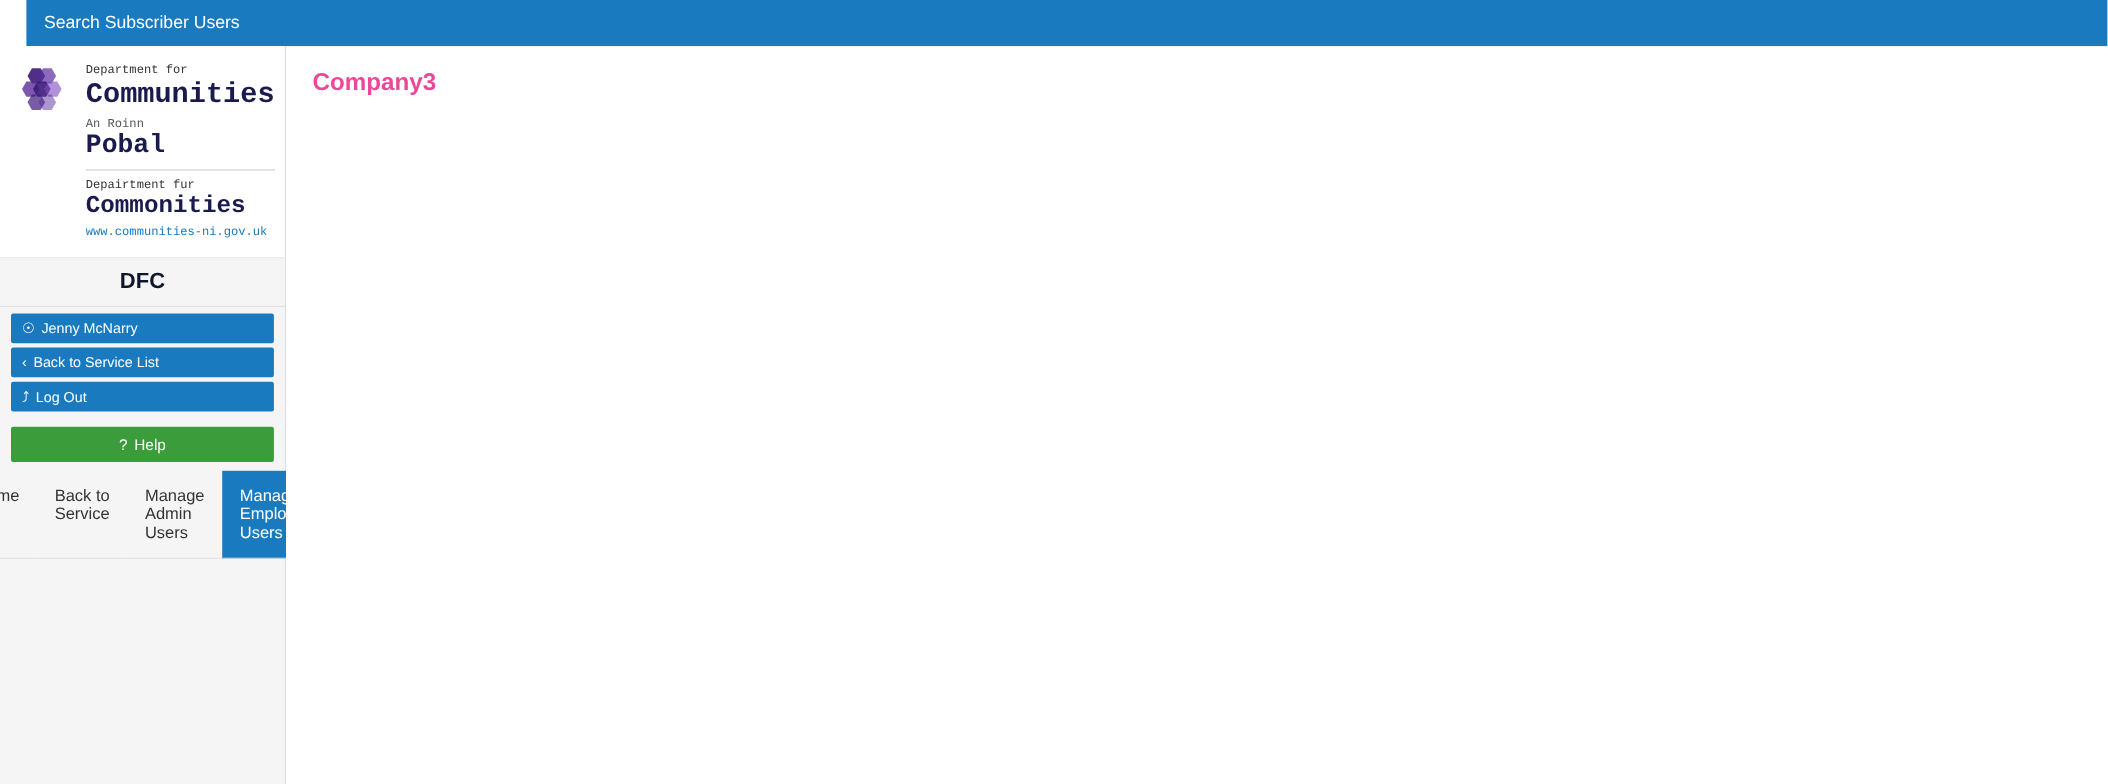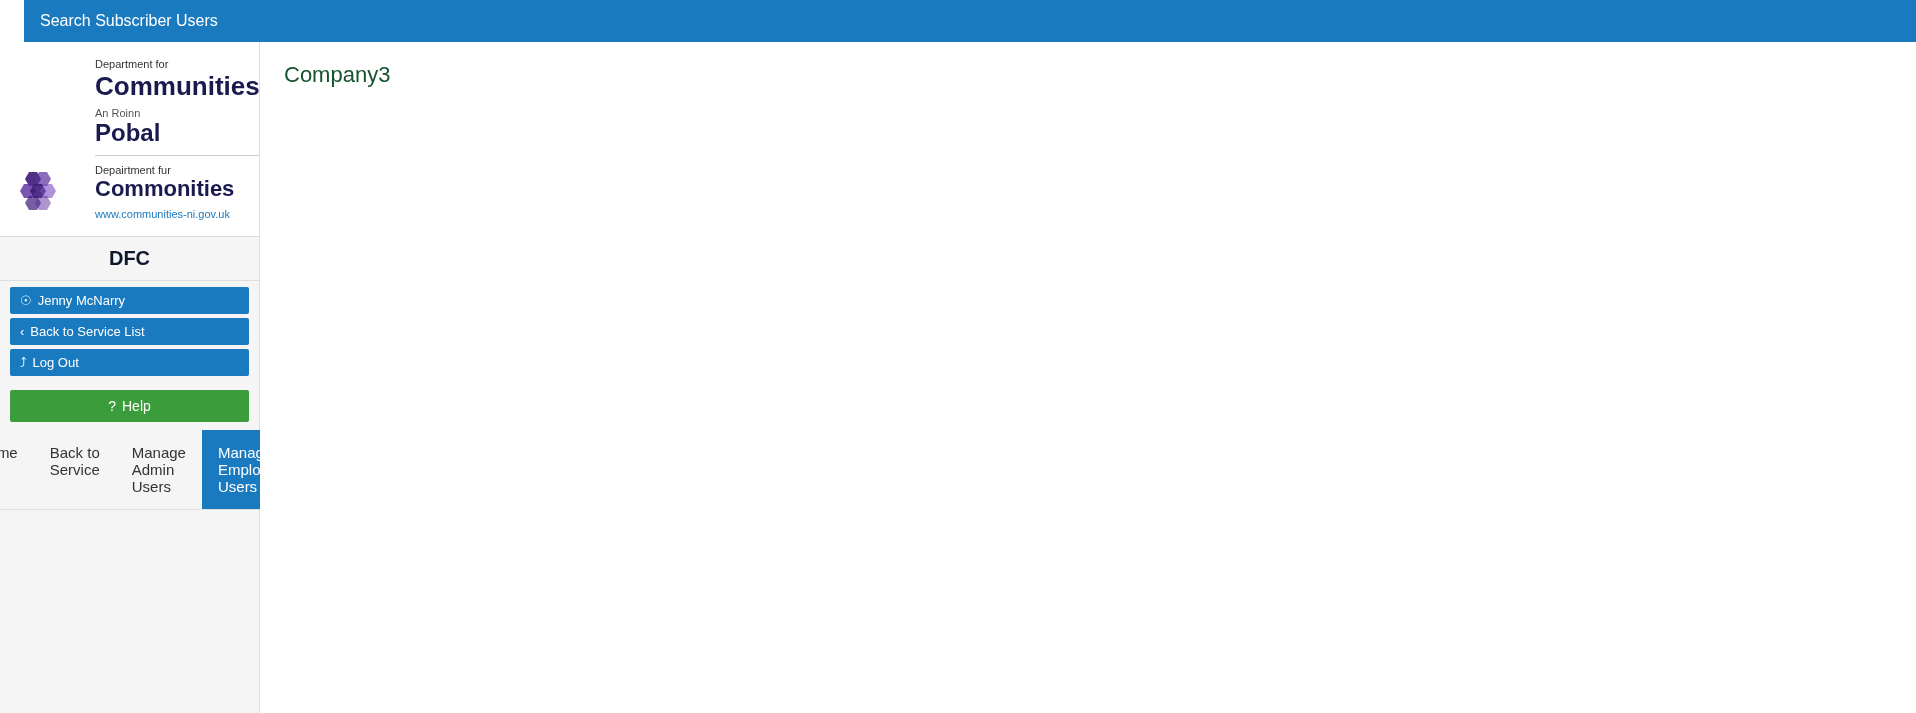--- a/index.html
+++ b/index.html
@@ -86,22 +86,23 @@
 
     .logo-url {
       font-size: 11px;
       color: #1a7abf;
       margin-top: 6px;
     }
 
     
     .logo-icon-area {
       display: flex;
-      align-items: flex-end;
-      gap: 27px;
+      align-items: flex-start;
+      gap: 10px;
+      font-family: Liberation Mono, monospace;
     }
 
     .logo-hexagon-svg {
       flex-shrink: 0;
     }
 
     .logo-text-area {
       text-align: left;
       flex: 1;
     }
@@ -181,22 +182,22 @@
     
     .main-content {
       flex: 1;
       padding: 20px 24px;
       background-color: white;
       overflow-y: auto;
     }
 
     .page-title {
       font-size: 22px;
-      font-weight: normal;
-      color: #14532d;
+      font-weight: bold;
+      color: #ec4899;
       margin-bottom: 16px;
     }
 
     
     .search-card {
       border: 1px solid #1a7abf;
       border-radius: 2px;
     }
 
     .search-card-header {

